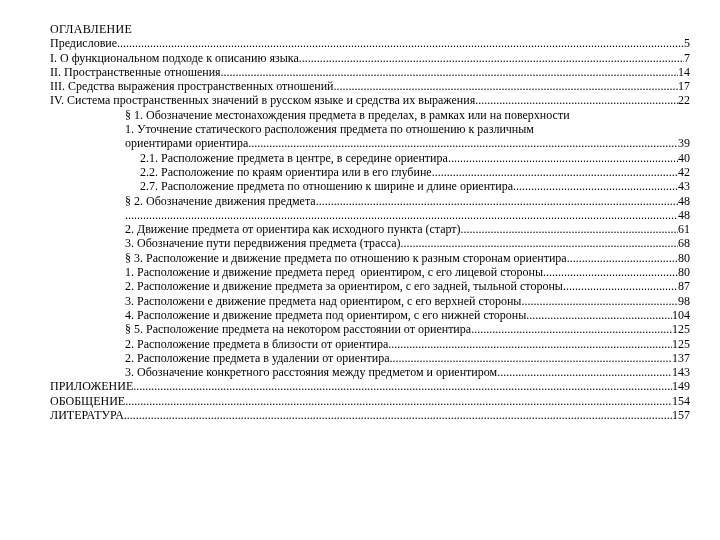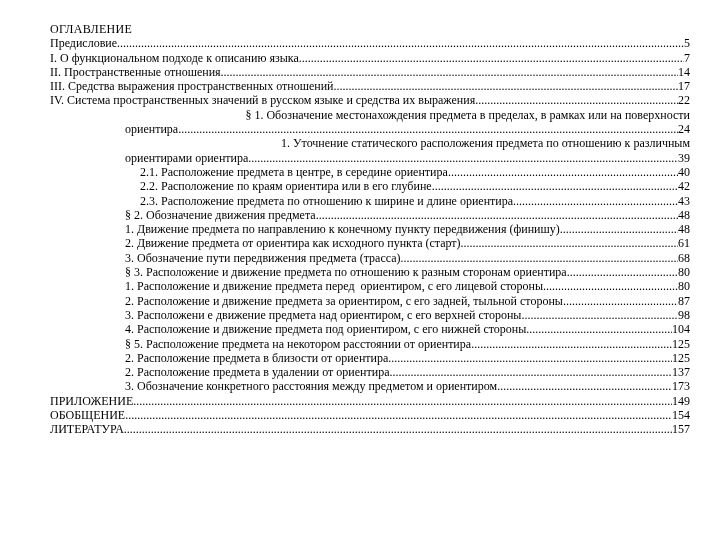--- a/index.html
+++ b/index.html
@@ -29,21 +29,21 @@
     width: 100%;
   }
   .entry .line {
     display: flex;
     align-items: baseline;
     font-size: 12px;
     line-height: 14.3px;
     white-space: nowrap;
   }
   .indent-0 .line { padding-left: 0; }
-  .indent-1 .line { padding-left: 75px; justify-content: flex-end; }
+  .indent-1 .line { padding-left: 75px; }
   .indent-2 .line { padding-left: 90px; align-items: center; }
   .text {
     white-space: pre;
   }
   .dots {
     flex: 1 1 auto;
     overflow: hidden;
     white-space: nowrap;
     min-width: 6px;
   }
@@ -93,25 +93,20 @@
         <div class="line">
           <span class="text">IV. Система пространственных значений в русском языке и средства их выражения</span>
           <span class="dots"></span>
           <span class="pg">22</span>
         </div>
       </div>
       <div class="entry indent-1">
         <div class="line">
           <span class="text">§ 1. Обозначение местонахождения предмета в пределах, в рамках или на поверхности</span>
         </div>
-        <div class="line">
-          <span class="text">ориентира</span>
-          <span class="dots"></span>
-          <span class="pg">24</span>
-        </div>
       </div>
       <div class="entry indent-1">
         <div class="line">
           <span class="text">1. Уточнение статического расположения предмета по отношению к различным</span>
         </div>
         <div class="line">
           <span class="text">ориентирами ориентира</span>
           <span class="dots"></span>
           <span class="pg">39</span>
         </div>
@@ -125,35 +120,34 @@
       </div>
       <div class="entry indent-2">
         <div class="line">
           <span class="text">2.2. Расположение по краям ориентира или в его глубине</span>
           <span class="dots"></span>
           <span class="pg">42</span>
         </div>
       </div>
       <div class="entry indent-2">
         <div class="line">
-          <span class="text">2.3. Расположение предмета по отношению к ширине и длине ориентира</span>
+          <span class="text">2.7. Расположение предмета по отношению к ширине и длине ориентира</span>
           <span class="dots"></span>
           <span class="pg">43</span>
         </div>
       </div>
       <div class="entry indent-1">
         <div class="line">
           <span class="text">§ 2. Обозначение движения предмета</span>
           <span class="dots"></span>
           <span class="pg">48</span>
         </div>
       </div>
       <div class="entry indent-1">
         <div class="line">
-          <span class="text">1. Движение предмета по направлению к конечному пункту передвижения (финишу)</span>
           <span class="dots"></span>
           <span class="pg">48</span>
         </div>
       </div>
       <div class="entry indent-1">
         <div class="line">
           <span class="text">2. Движение предмета от ориентира как исходного пункта (старт)</span>
           <span class="dots"></span>
           <span class="pg">61</span>
         </div>
@@ -218,21 +212,21 @@
         <div class="line">
           <span class="text">2. Расположение предмета в удалении от ориентира</span>
           <span class="dots"></span>
           <span class="pg">137</span>
         </div>
       </div>
       <div class="entry indent-1">
         <div class="line">
           <span class="text">3. Обозначение конкретного расстояния между предметом и ориентиром</span>
           <span class="dots"></span>
-          <span class="pg">173</span>
+          <span class="pg">143</span>
         </div>
       </div>
       <div class="entry indent-0">
         <div class="line">
           <span class="text">ПРИЛОЖЕНИЕ</span>
           <span class="dots"></span>
           <span class="pg">149</span>
         </div>
       </div>
       <div class="entry indent-0">

